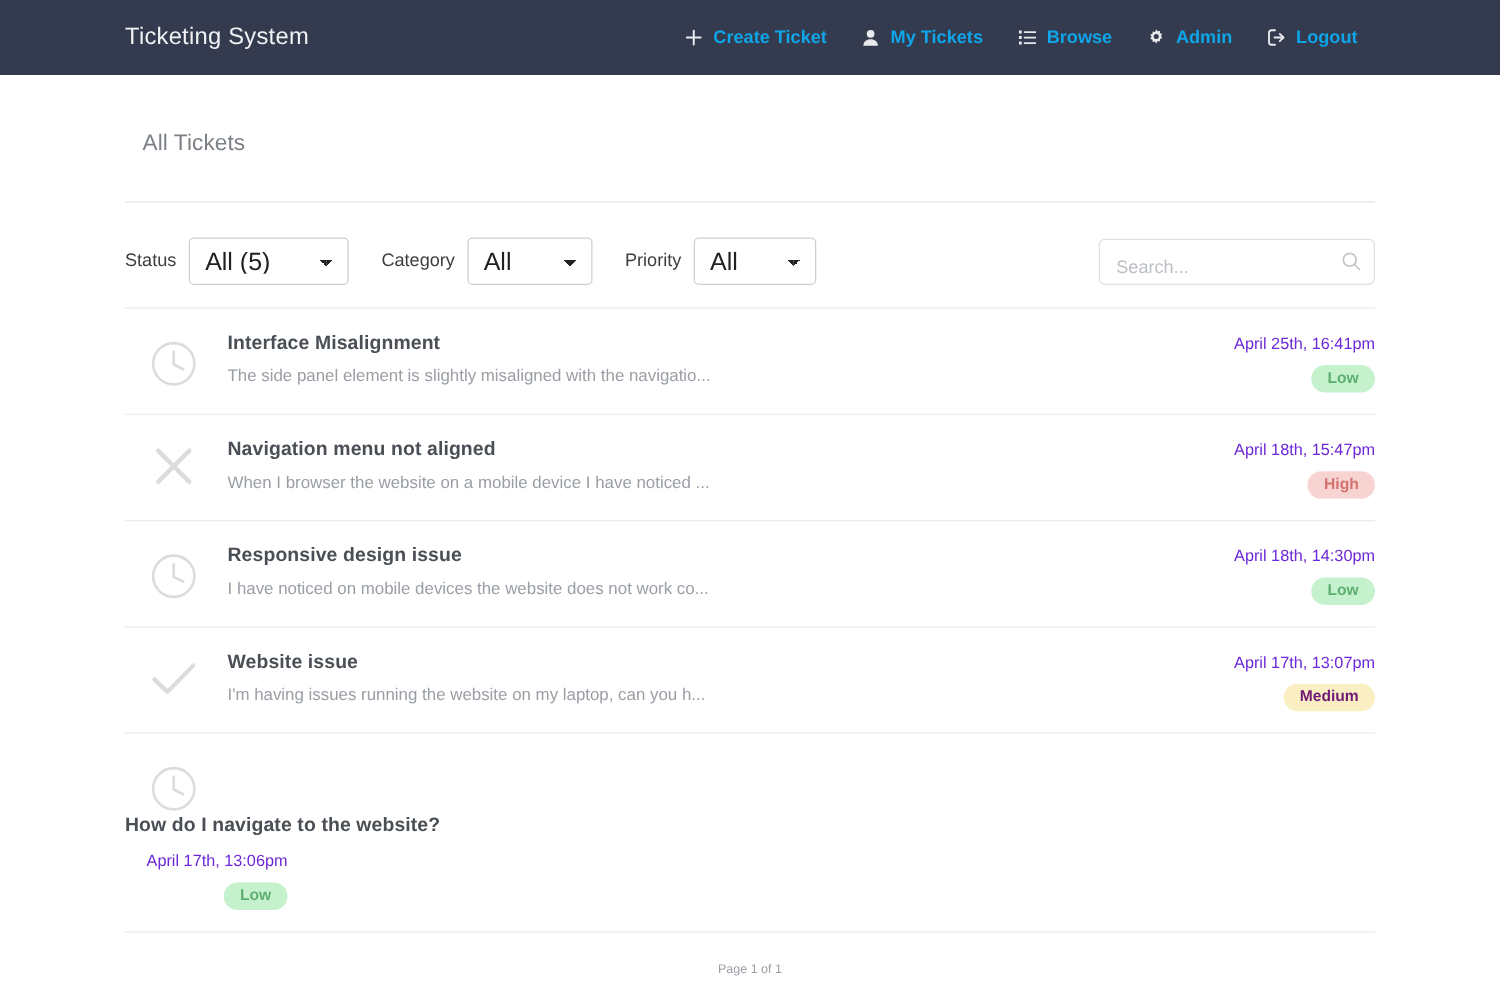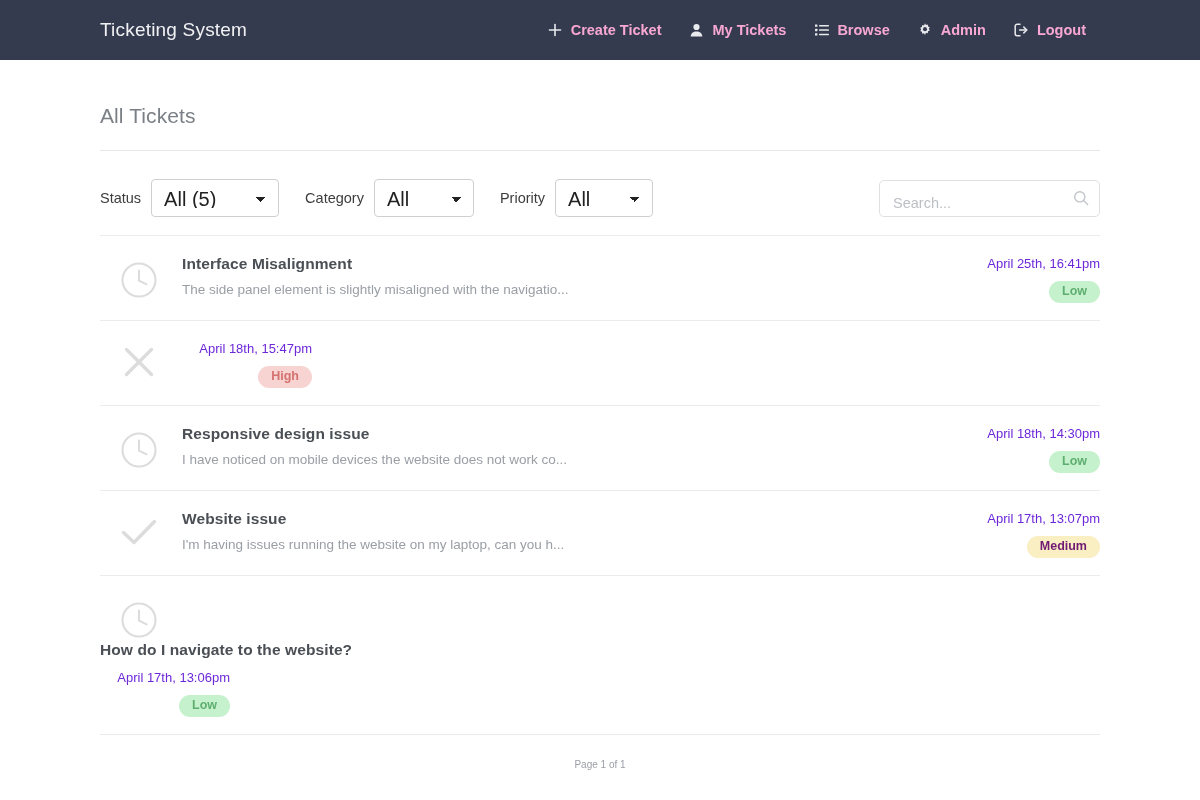--- a/index.html
+++ b/index.html
@@ -31,45 +31,45 @@
     margin-left: auto;
     display: flex;
     align-items: center;
     gap: 28px;
     padding-right: 14px;
   }
   .nav-item {
     display: flex;
     align-items: center;
     gap: 8px;
-    color: #f9a8d4;
+    color: #0ea5e9;
     font-size: 14.5px;
     font-weight: 700;
     cursor: pointer;
     white-space: nowrap;
   }
   .nav-item .nav-ico {
     display: inline-flex;
     align-items: center;
     justify-content: center;
     width: 15px; height: 15px;
     color: #e9eaee;
   }
   .nav-ico svg { display: block; }
 
   
   .page {
     padding: 0 100px;
   }
   .page-title {
-    font-size: 21px;
+    font-size: 18px;
     color: #7b8086;
     font-weight: 400;
-    margin: 0;
-    padding: 44px 0 22px 0;
+    margin: 14px;
+    padding: 30px 0 22px 0;
     letter-spacing: .1px;
   }
   .title-rule {
     height: 1px;
     background: #e6e6e6;
     width: 100%;
   }
 
   
   .filterbar {
@@ -337,20 +337,24 @@
     </div>
   </div>
 
   <div class="ticket-row">
     <div class="status-ico">
           <svg width="34" height="34" viewBox="0 0 34 34" fill="none" stroke="currentColor" stroke-width="3.4" stroke-linecap="round">
             <line x1="4.5" y1="4.5" x2="29.5" y2="29.5"></line>
             <line x1="29.5" y1="4.5" x2="4.5" y2="29.5"></line>
           </svg>
         </div>
+    <div class="ticket-main">
+      <div class="ticket-title">Navigation menu not aligned</div>
+      <div class="ticket-desc">When I browser the website on a mobile device I have noticed ...</div>
+    </div>
     <div class="ticket-meta">
       <div class="ticket-date">April 18th, 15:47pm</div>
       <span class="badge badge-high">High</span>
     </div>
   </div>
 
   <div class="ticket-row">
     <div class="status-ico">
           <svg width="40" height="40" viewBox="0 0 40 40" fill="none" stroke="currentColor" stroke-width="2.1" stroke-linecap="round">
             <circle cx="20" cy="20" r="16.5"></circle>

